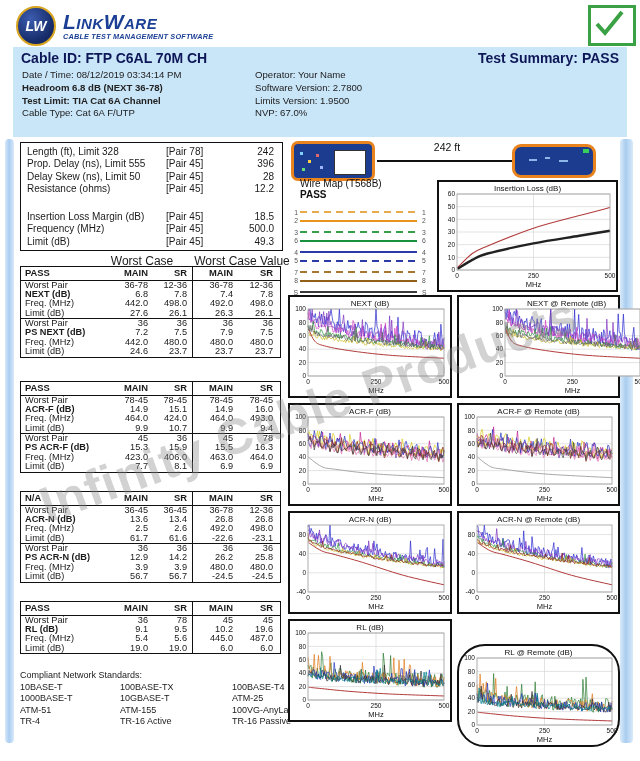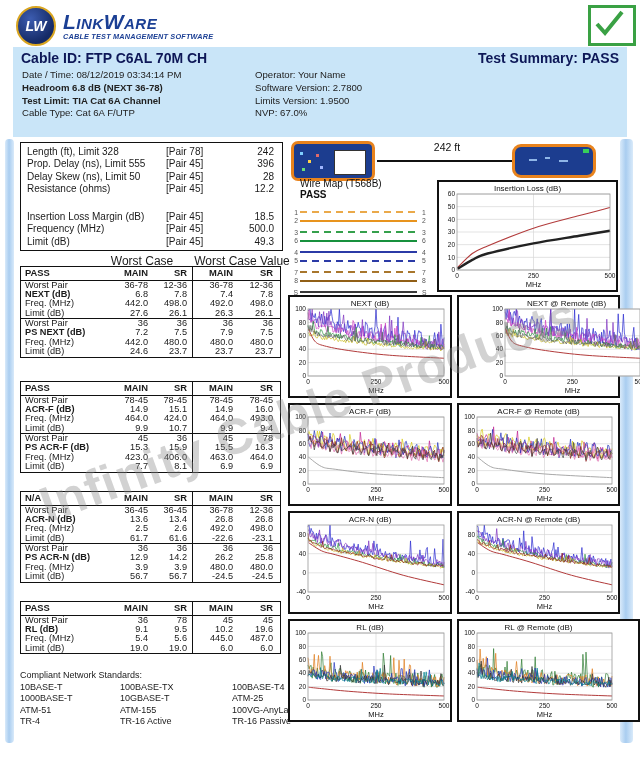--- a/index.html
+++ b/index.html
@@ -726,21 +726,21 @@
         <text x="16" y="54.4" text-anchor="end" font-size="6.5" fill="#111">40</text>
         <text x="16" y="41" text-anchor="end" font-size="6.5" fill="#111">60</text>
         <text x="16" y="27.599999999999998" text-anchor="end" font-size="6.5" fill="#111">80</text>
         <text x="16" y="14.2" text-anchor="end" font-size="6.5" fill="#111">100</text>
         <text x="18" y="87" text-anchor="middle" font-size="6.5" fill="#111">0</text>
         <text x="86" y="87" text-anchor="middle" font-size="6.5" fill="#111">250</text>
         <text x="154" y="87" text-anchor="middle" font-size="6.5" fill="#111">500</text>
         <text x="86" y="96" text-anchor="middle" font-size="7.5" fill="#111">MHz</text>
       </svg>
     </div>
-    <div class="chart" style="left: 457px; top: 619px; width: 183px; height: 103px;">
+    <div class="chart" style="left: 457px; top: 644px; width: 163px; height: 103px; border-radius: 28px;">
       <svg width="159" height="99" viewBox="0 0 159 99" font-family="Liberation Sans, sans-serif">
         <rect x="18" y="12" width="135" height="67" fill="#fff"></rect>
         <line x1="18" y1="79" x2="153" y2="79" stroke="#d7d7d7" stroke-width="0.7"></line>
         <line x1="18" y1="65.6" x2="153" y2="65.6" stroke="#d7d7d7" stroke-width="0.7"></line>
         <line x1="18" y1="52.199999999999996" x2="153" y2="52.199999999999996" stroke="#d7d7d7" stroke-width="0.7"></line>
         <line x1="18" y1="38.8" x2="153" y2="38.8" stroke="#d7d7d7" stroke-width="0.7"></line>
         <line x1="18" y1="25.4" x2="153" y2="25.4" stroke="#d7d7d7" stroke-width="0.7"></line>
         <line x1="18" y1="12" x2="153" y2="12" stroke="#d7d7d7" stroke-width="0.7"></line>
         <line x1="85.5" y1="12" x2="85.5" y2="79" stroke="#d7d7d7" stroke-width="0.7"></line>
         <polyline points="18.0,46.8 19.0,54.3 20.1,45.1 21.1,46.1 22.2,43.0 23.2,53.9 24.2,46.0 25.3,55.7 26.3,44.1 27.3,43.9 28.4,46.5 29.4,57.4 30.5,44.4 31.5,48.6 32.5,54.2 33.6,57.6 34.6,27.6 35.7,51.4 36.7,46.9 37.7,49.7 38.8,51.7 39.8,50.2 40.8,55.3 41.9,59.3 42.9,55.8 44.0,52.5 45.0,54.0 46.0,46.0 47.1,56.9 48.1,40.3 49.2,60.8 50.2,51.0 51.2,54.1 52.3,53.2 53.3,58.4 54.3,58.4 55.4,55.6 56.4,56.0 57.5,49.1 58.5,52.9 59.5,58.3 60.6,53.5 61.6,52.0 62.7,38.2 63.7,57.0 64.7,49.9 65.8,48.7 66.8,53.9 67.8,54.1 68.9,49.0 69.9,60.6 71.0,53.9 72.0,54.0 73.0,48.7 74.1,49.2 75.1,59.1 76.2,35.8 77.2,58.8 78.2,51.5 79.3,57.9 80.3,60.4 81.3,60.6 82.4,49.6 83.4,48.8 84.5,60.6 85.5,59.1 86.5,59.8 87.6,59.5 88.6,53.4 89.7,59.9 90.7,58.7 91.7,53.2 92.8,50.5 93.8,63.9 94.8,63.8 95.9,50.2 96.9,61.3 98.0,58.6 99.0,63.8 100.0,55.6 101.1,54.6 102.1,58.6 103.2,57.4 104.2,60.3 105.2,57.3 106.3,56.1 107.3,60.9 108.3,58.1 109.4,52.3 110.4,55.7 111.5,57.5 112.5,51.2 113.5,56.4 114.6,56.1 115.6,52.9 116.7,54.2 117.7,62.9 118.7,56.0 119.8,54.1 120.8,57.1 121.8,52.7 122.9,64.7 123.9,33.3 125.0,51.9 126.0,62.5 127.0,31.1 128.1,51.9 129.1,62.2 130.2,64.5 131.2,53.5 132.2,57.7 133.3,65.5 134.3,66.2 135.3,57.4 136.4,60.8 137.4,56.7 138.5,55.9 139.5,66.1 140.5,57.3 141.6,63.3 142.6,55.8 143.7,60.8 144.7,63.8 145.7,62.5 146.8,52.6 147.8,52.8 148.8,53.4 149.9,59.6 150.9,59.6 152.0,64.0 153.0,62.7" fill="none" stroke="#2e7d32" stroke-width="0.7"></polyline>

